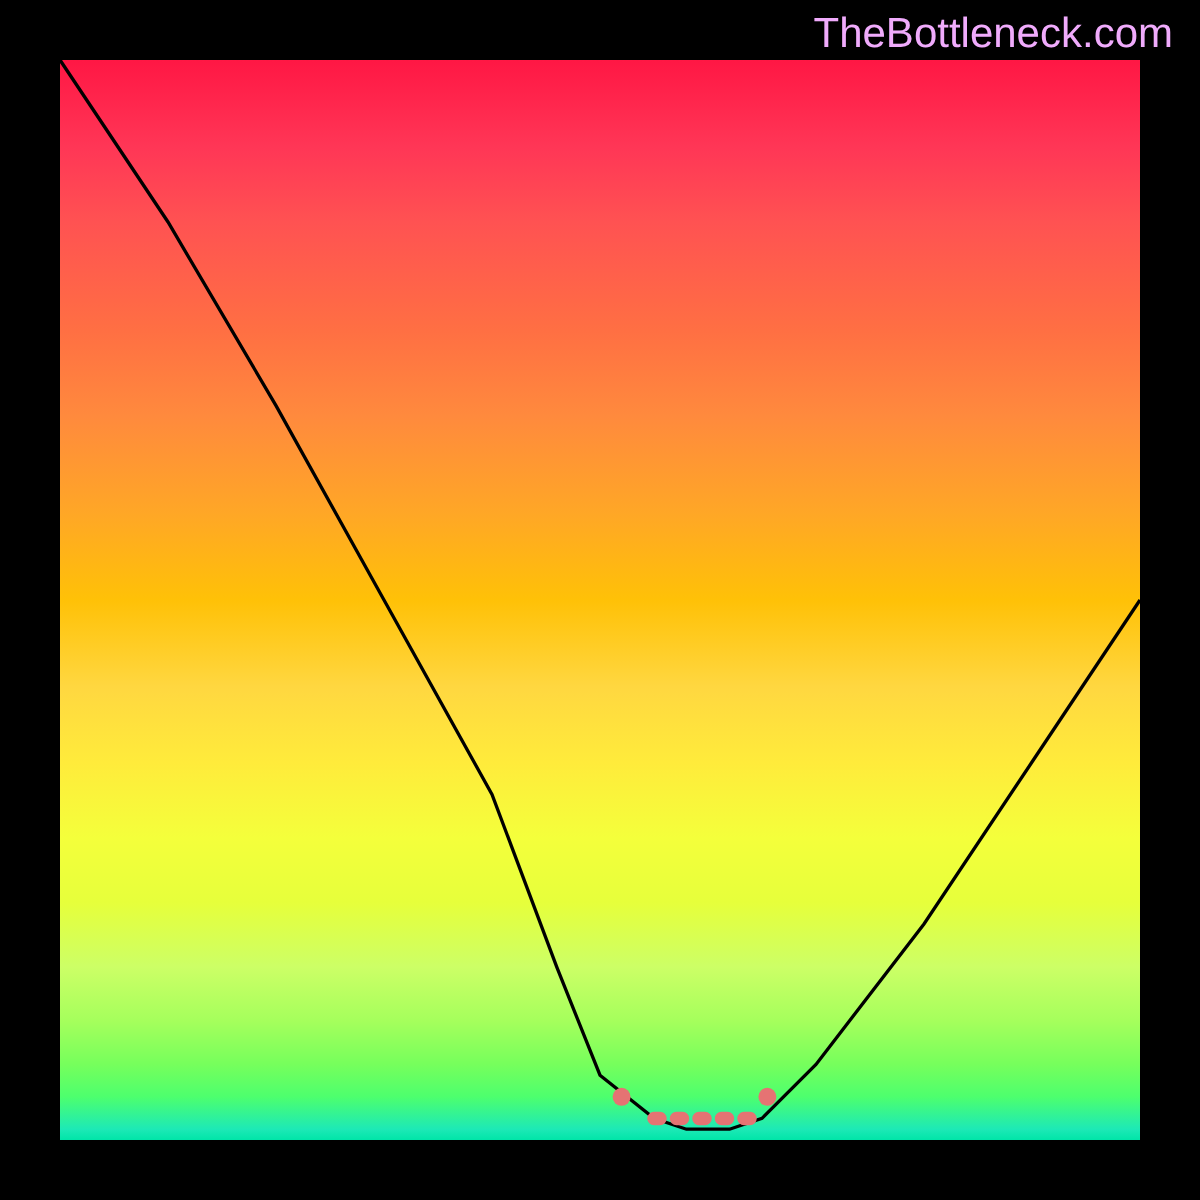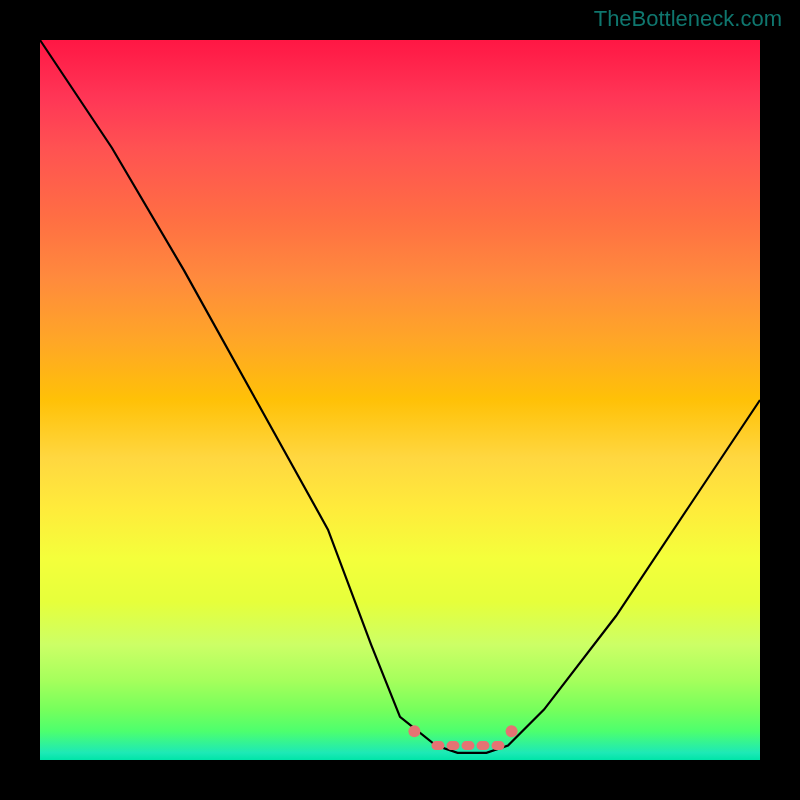--- a/index.html
+++ b/index.html
@@ -8,22 +8,22 @@
     width: 800px;
     height: 800px;
     background: #000;
     position: relative;
     font-family: Arial, sans-serif;
   }
   .watermark {
     position: absolute;
     top: 6px;
     right: 18px;
-    color: #0f766e;
-    font-size: 22px;
+    color: #f0abfc;
+    font-size: 28px;
     font-weight: 400;
     z-index: 10;
   }
   .plot-area {
     position: absolute;
     left: 40px;
     top: 40px;
     width: 720px;
     height: 720px;
     background: linear-gradient(to bottom,

